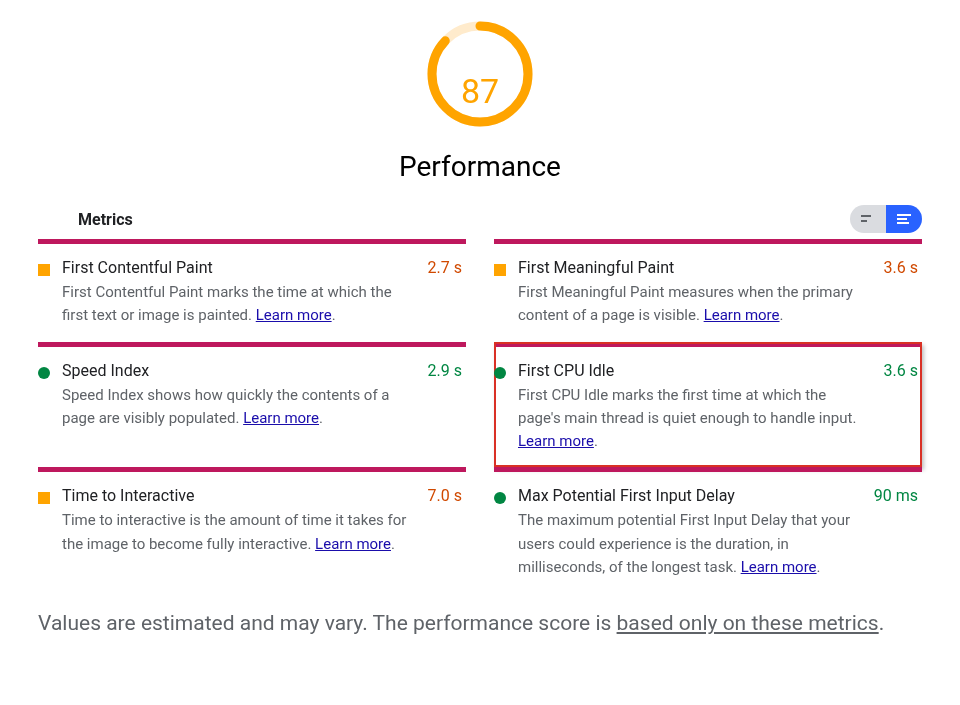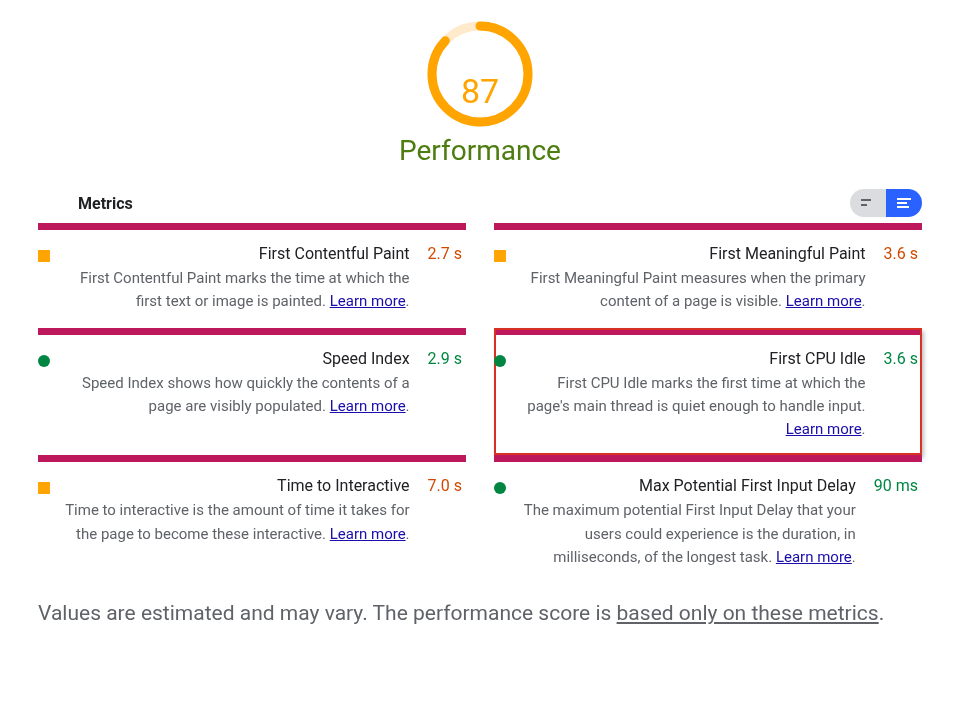--- a/index.html
+++ b/index.html
@@ -17,22 +17,22 @@
     margin: 0 auto;
     position: relative;
   }
   .gauge svg { transform: rotate(-90deg); }
   .gauge .score {
     position: absolute; top: 17px; left: 0; width: 100%; height: 100%;
     display: flex; align-items: center; justify-content: center;
     font-size: 34px; font-weight: 400; color: #FFA400;
   }
   .category-title {
-    font-size: 28px; font-weight: 400; color: #4d7c0f;
-    margin-top: 4px;
+    font-size: 28px; font-weight: 400; color: #000000;
+    margin-top: 20px;
   }
   
   .metrics-header {
     display: flex; justify-content: space-between; align-items: center;
     margin-top: 22px;
     margin-left: 40px;
   }
   .metrics-header h2 { font-size: 16px; font-weight: 700; }
   .toggle {
     display: flex; border-radius: 18px; overflow: hidden;
@@ -45,27 +45,26 @@
   .toggle .collapse { background: #dadce0; }
   .toggle .expand   { background: #2962FF; }
   
   .metrics-grid {
     display: grid;
     grid-template-columns: 1fr 1fr;
     column-gap: 28px;
     margin-top: 6px;
   }
   .metric {
-    border-top: 7px solid #be185d;
+    border-top: 5px solid #be185d;
     padding: 14px 4px 14px 24px;
     position: relative;
     display: flex;
     gap: 10px;
     align-items: flex-start;
-    text-align: right;
   }
   .metric.highlight {
     outline: 2px solid #d93025;
     outline-offset: -2px;
     box-shadow: 2px 3px 4px rgba(0,0,0,0.25);
   }
   .marker {
     position: absolute; left: 0; top: 20px;
     width: 12px; height: 12px;
   }
@@ -155,21 +154,21 @@
       <div class="metric-body">
         <div class="metric-title">First CPU Idle</div>
         <div class="metric-desc"><span>First CPU Idle marks the first time at which the page's main thread is quiet enough to handle input. </span> <span class="learn">Learn more</span>.</div>
       </div>
       <div class="metric-value good">3.6 s</div>
     </div>
     <div class="metric">
       <span class="marker square"></span>
       <div class="metric-body">
         <div class="metric-title">Time to Interactive</div>
-        <div class="metric-desc"><span>Time to interactive is the amount of time it takes for the page to become these interactive. </span> <span class="learn">Learn more</span>.</div>
+        <div class="metric-desc"><span>Time to interactive is the amount of time it takes for the image to become fully interactive. </span> <span class="learn">Learn more</span>.</div>
       </div>
       <div class="metric-value avg">7.0 s</div>
     </div>
     <div class="metric">
       <span class="marker circle"></span>
       <div class="metric-body">
         <div class="metric-title">Max Potential First Input Delay</div>
         <div class="metric-desc"><span>The maximum potential First Input Delay that your users could experience is the duration, in milliseconds, of the longest task. </span> <span class="learn">Learn more</span>.</div>
       </div>
       <div class="metric-value good">90 ms</div>

